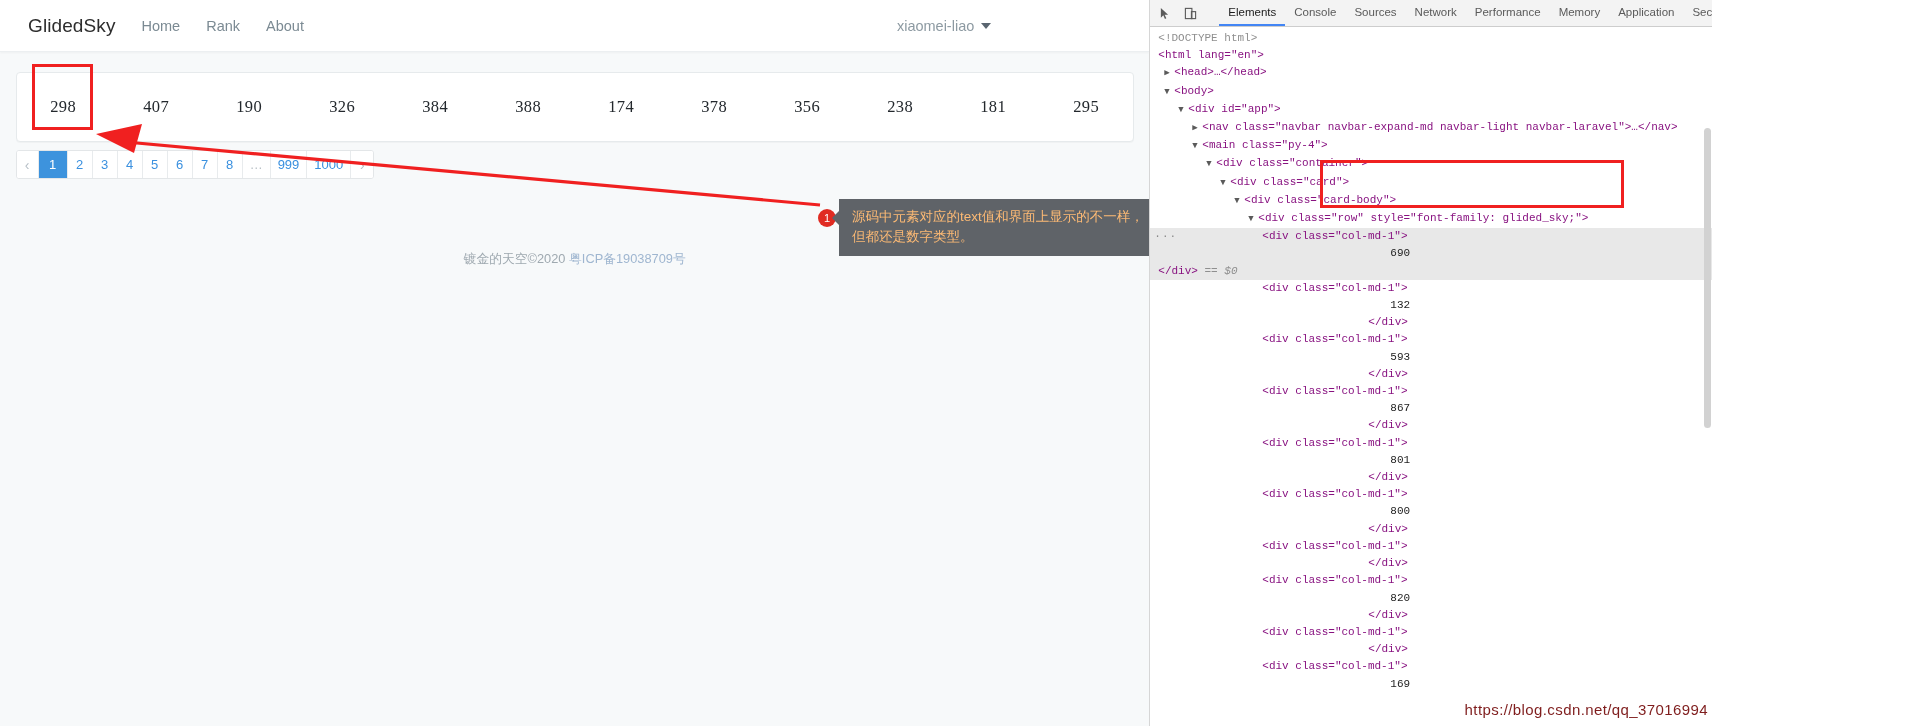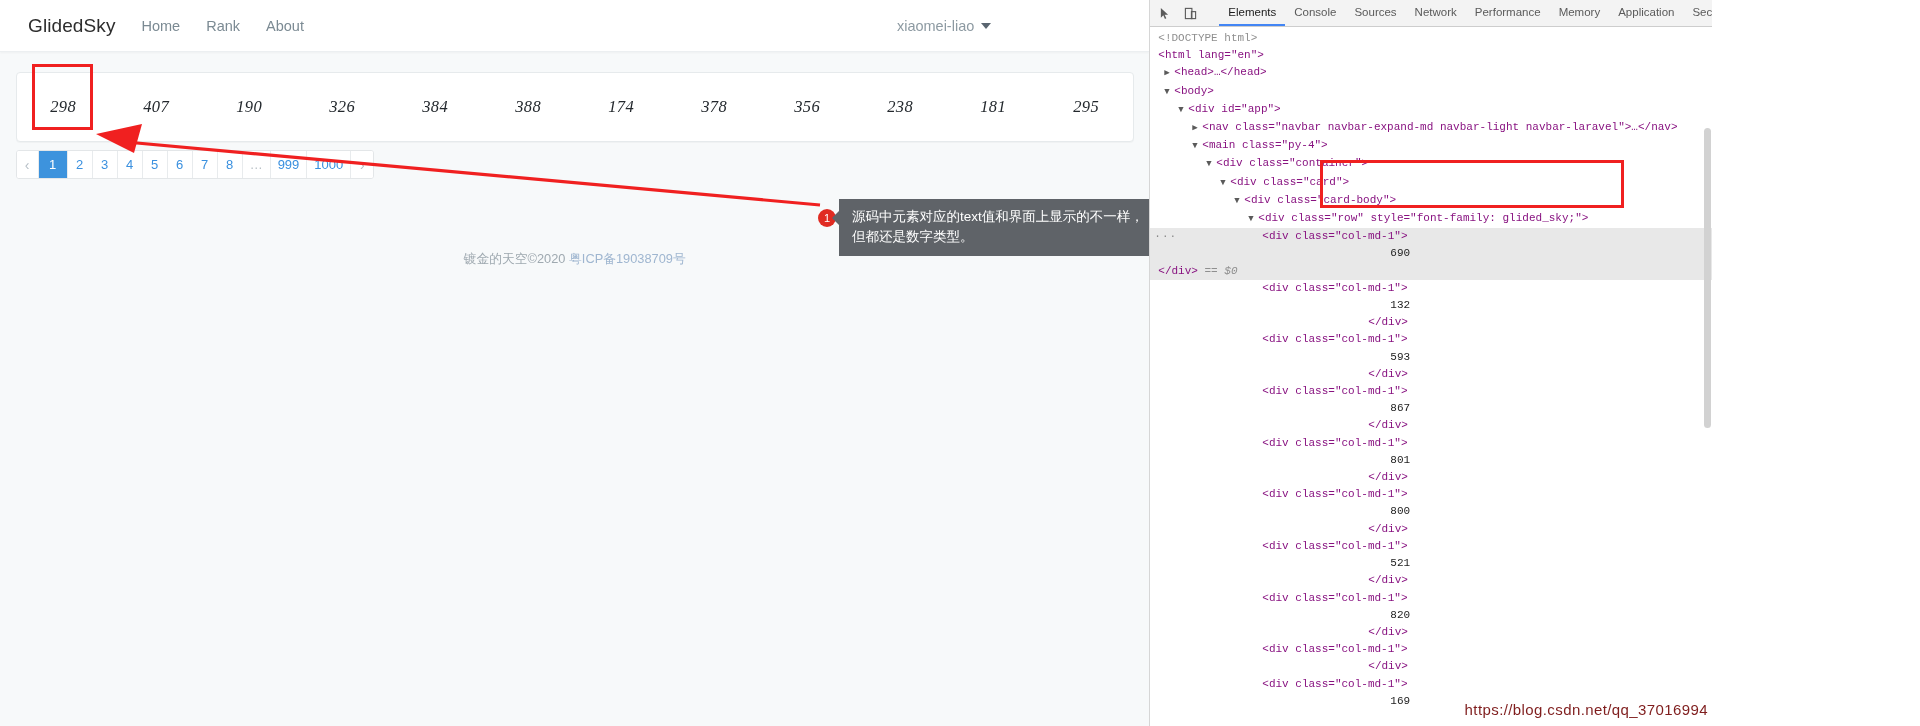--- a/index.html
+++ b/index.html
@@ -66,21 +66,21 @@
   .container {
     width: 1118px;
     margin: 0 auto;
   }
   .card {
     background: #fff;
     border: 1px solid #e6eaec;
     border-radius: 4px;
     box-shadow: 0 1px 1px rgba(0,0,0,0.03);
   }
-  .card-body { padding: 0; font-style: italic; }
+  .card-body { padding: 0; }
   .num-row {
     display: flex;
     height: 68px;
     align-items: center;
     font-family: "Liberation Serif", serif;
   }
   .num-cell {
     flex: 1 1 0;
     text-align: center;
     font-size: 16.5px;
@@ -144,21 +144,21 @@
   .callout-badge {
     width: 18px; height: 18px; border-radius: 50%;
     background: #e02b22; color: #fff;
     font-size: 11px; display: flex; align-items: center; justify-content: center;
     margin-top: 10px; margin-right: 3px;
     flex: 0 0 auto;
   }
   .callout-box {
     position: relative;
     background: #5f6368;
-    color: #ffffff;
+    color: #fdba74;
     font-size: 13.5px;
     line-height: 20px;
     padding: 8px 14px 9px 13px;
     width: 370px;
   }
   .callout-box::before {
     content: "";
     position: absolute;
     left: -7px; top: 12px;
     border-top: 7px solid transparent;
@@ -412,21 +412,20 @@
 
       <div class="tn" style="padding-left:112px"><span class="tag">&lt;div class="col-md-1"&gt;</span></div>
       <div class="tn" style="padding-left:240px"><span class="txt">801</span></div>
       <div class="tn" style="padding-left:218px"><span class="tag">&lt;/div&gt;</span></div>
 
       <div class="tn" style="padding-left:112px"><span class="tag">&lt;div class="col-md-1"&gt;</span></div>
       <div class="tn" style="padding-left:240px"><span class="txt">800</span></div>
       <div class="tn" style="padding-left:218px"><span class="tag">&lt;/div&gt;</span></div>
 
       <div class="tn" style="padding-left:112px"><span class="tag">&lt;div class="col-md-1"&gt;</span></div>
-      <div class="tn" style="padding-left:240px"><span class="txt">521</span></div>
       <div class="tn" style="padding-left:218px"><span class="tag">&lt;/div&gt;</span></div>
 
       <div class="tn" style="padding-left:112px"><span class="tag">&lt;div class="col-md-1"&gt;</span></div>
       <div class="tn" style="padding-left:240px"><span class="txt">820</span></div>
       <div class="tn" style="padding-left:218px"><span class="tag">&lt;/div&gt;</span></div>
 
       <div class="tn" style="padding-left:112px"><span class="tag">&lt;div class="col-md-1"&gt;</span></div>
       <div class="tn" style="padding-left:218px"><span class="tag">&lt;/div&gt;</span></div>
 
       <div class="tn" style="padding-left:112px"><span class="tag">&lt;div class="col-md-1"&gt;</span></div>

